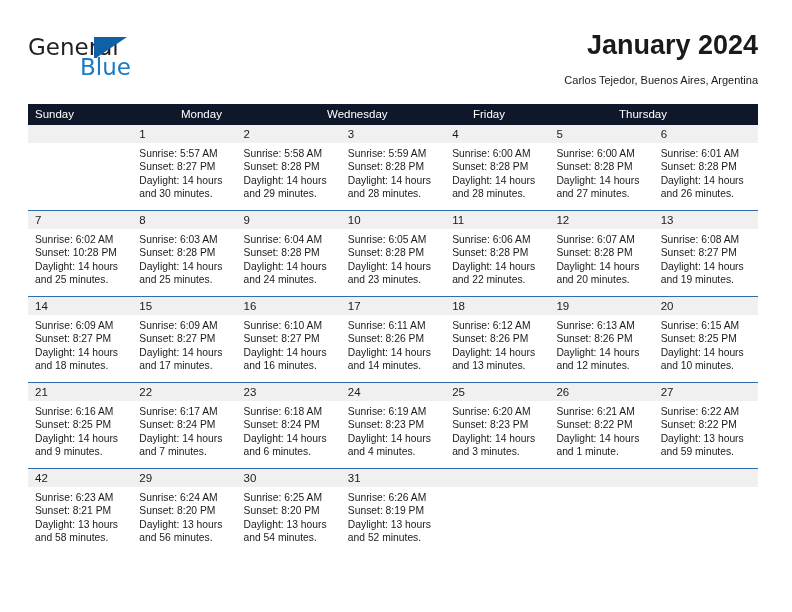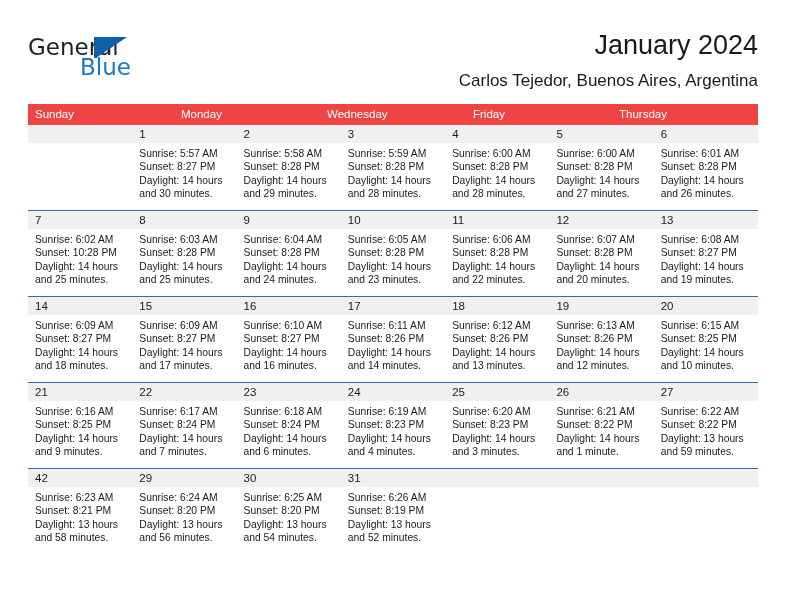--- a/index.html
+++ b/index.html
@@ -71,43 +71,43 @@
 
   .title-block {
     position: absolute;
     right: 0;
     top: 0;
     text-align: right;
   }
   .cal-title {
     font-size: 27px;
     color: #1a1a1a;
-    font-weight: 400;
+    font-weight: 700;
     line-height: 34px;
     white-space: nowrap;
   }
   .cal-subtitle {
-    font-size: 17px;
+    font-size: 11px;
     color: #1a1a1a;
     font-weight: 400;
     margin-top: 10px;
     line-height: 17px;
     white-space: nowrap;
   }
 
   
   .calendar {
     position: absolute;
     left: 28px;
     top: 104px;
     width: 730px;
   }
   .cal-head {
     display: flex;
-    background: #ef4444;
+    background: #0f172a;
     height: 21px;
   }
   .cal-head .dow {
     flex: 1 1 0;
     color: #ffffff;
     font-size: 11.5px;
     line-height: 21px;
     padding-left: 7px;
     white-space: nowrap;
     overflow: hidden;

